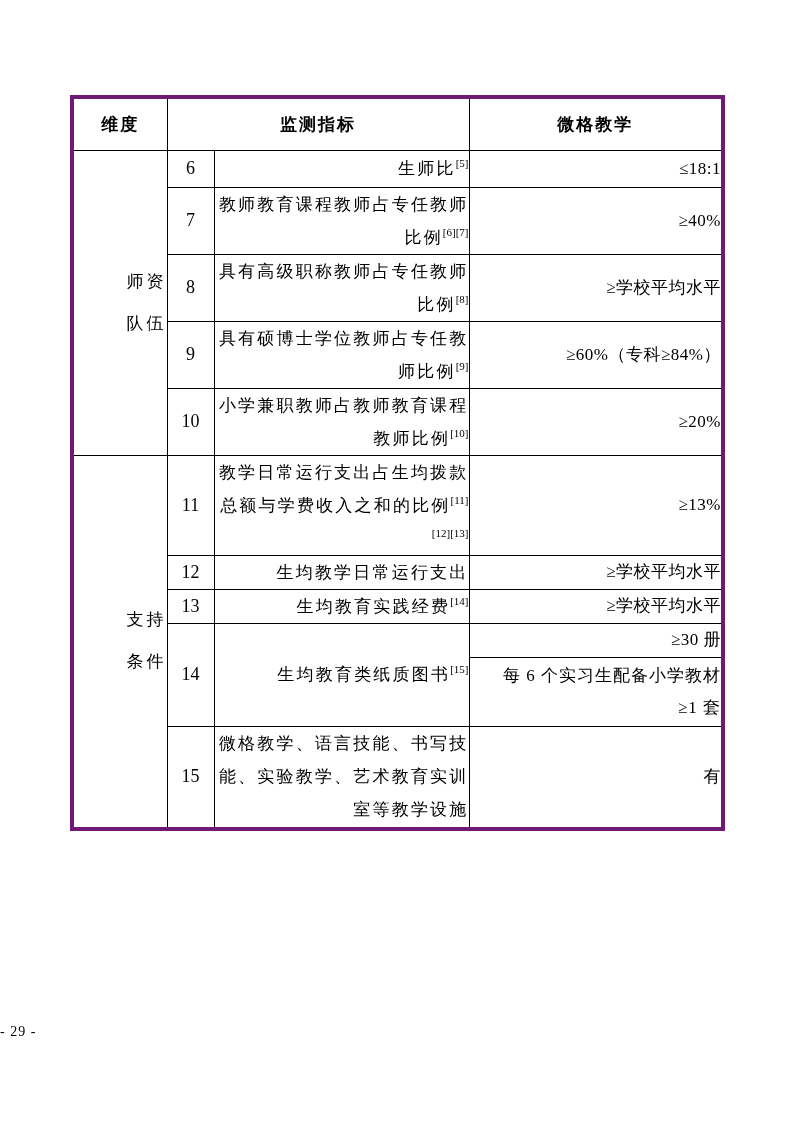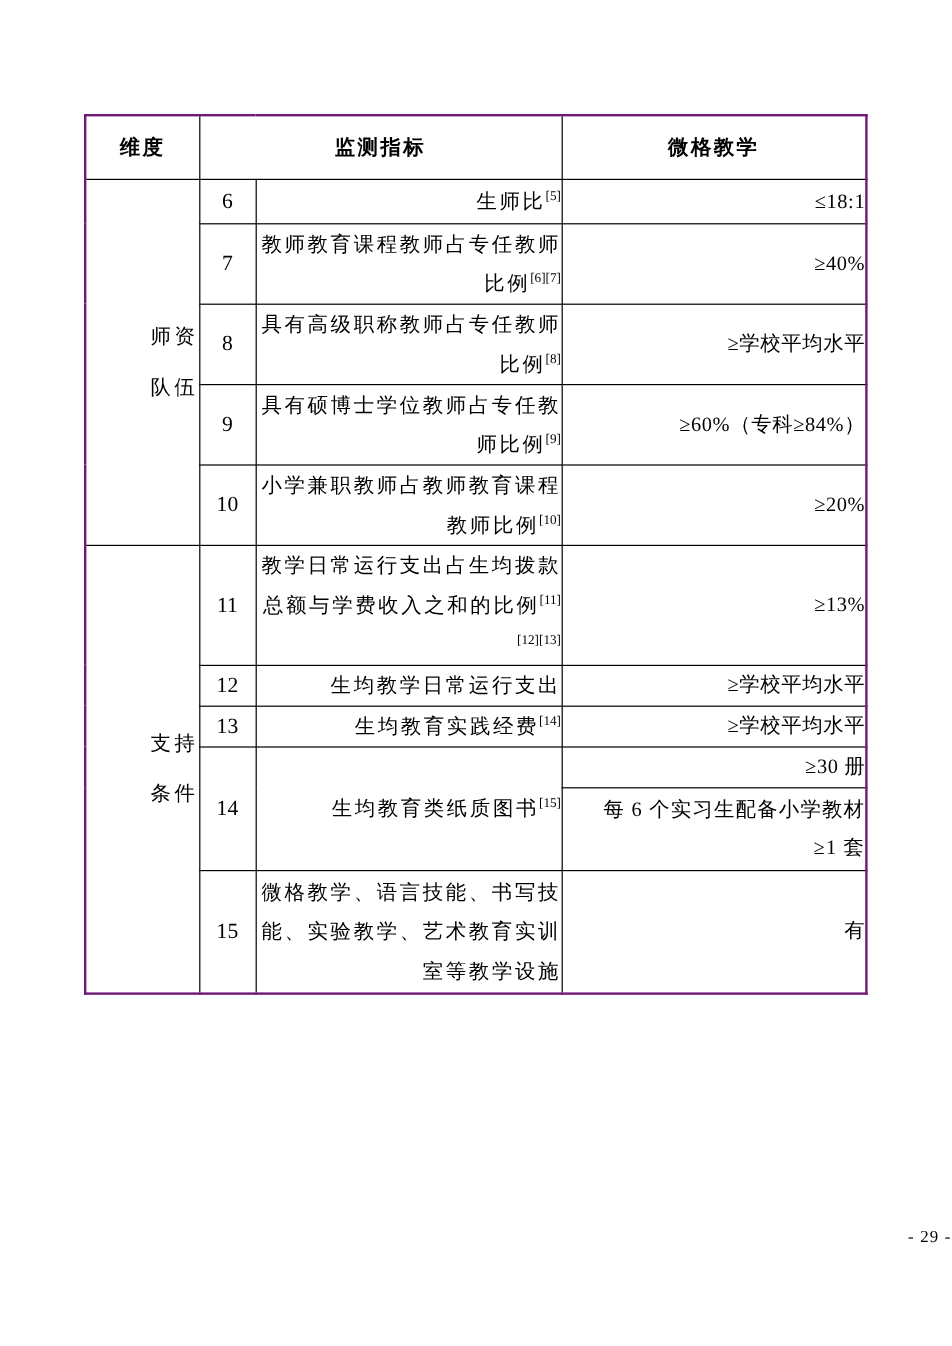--- a/index.html
+++ b/index.html
@@ -16,21 +16,21 @@
     color: #000000;
     overflow: hidden;
   }
   table.monitor {
     position: absolute;
     left: 70px;
     top: 95px;
     width: 651px;
     border-collapse: collapse;
     table-layout: fixed;
-    border: 2px solid #701a75;
+    border: 4px solid #701a75;
     padding-left: 32px;
   }
   table.monitor th,
   table.monitor td {
     border: 1px solid #000000;
     vertical-align: middle;
     padding: 0;
     overflow: hidden;
   }
   th.hdr {
@@ -84,21 +84,21 @@
   tr.r11 { height: 100px; }
   tr.r12, tr.r13 { height: 33px; }
   tr.r14a { height: 34px; }
   tr.r14b { height: 69px; }
   tr.r15 { height: 103px; }
   .footer {
     position: absolute;
     left: 0;
     top: 1024px;
     width: 793px;
-    text-align: right;
+    text-align: left;
     font-size: 14px;
     letter-spacing: 1px;
   }
 </style>
 </head>
 <body>
 
 <div class="page">
 
   <table class="monitor">

